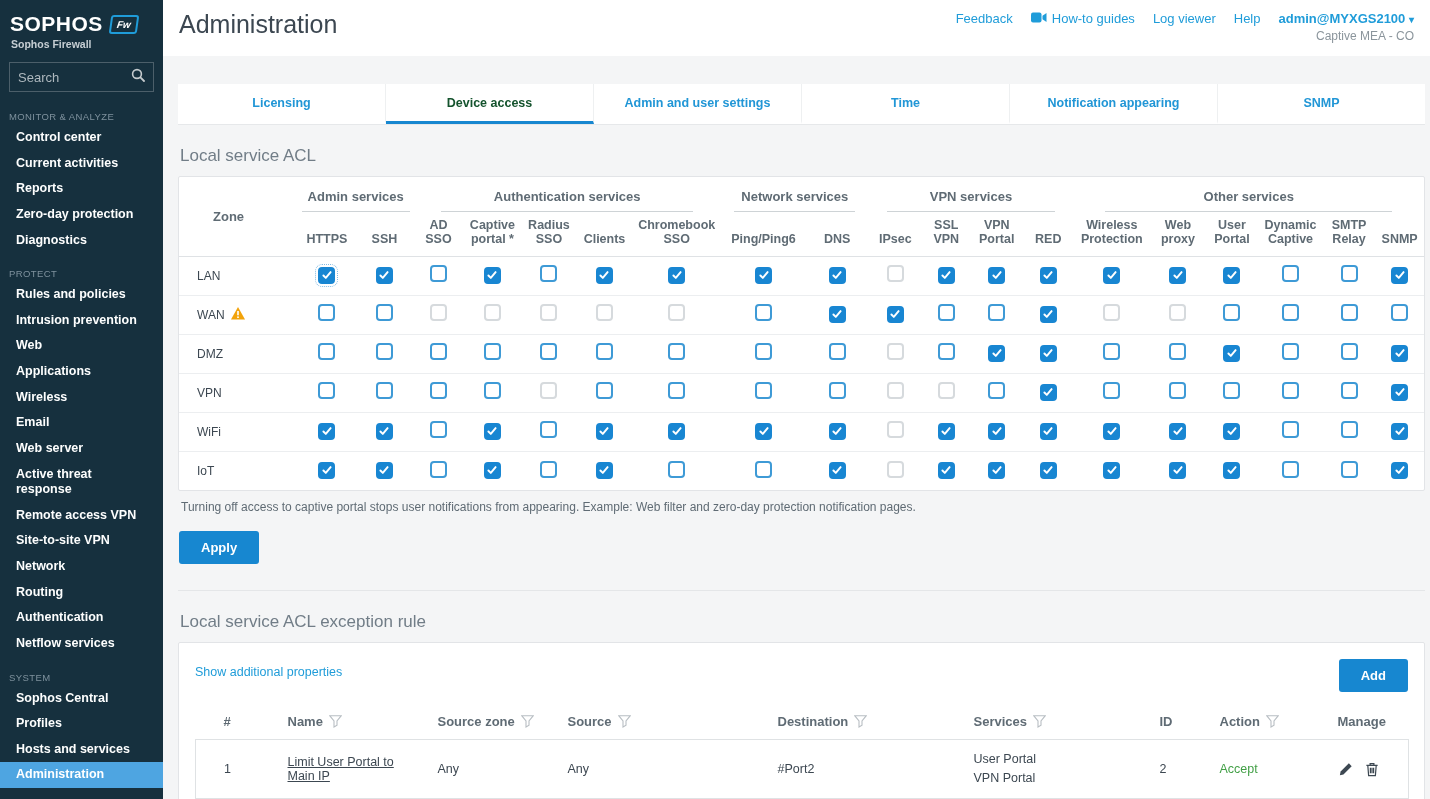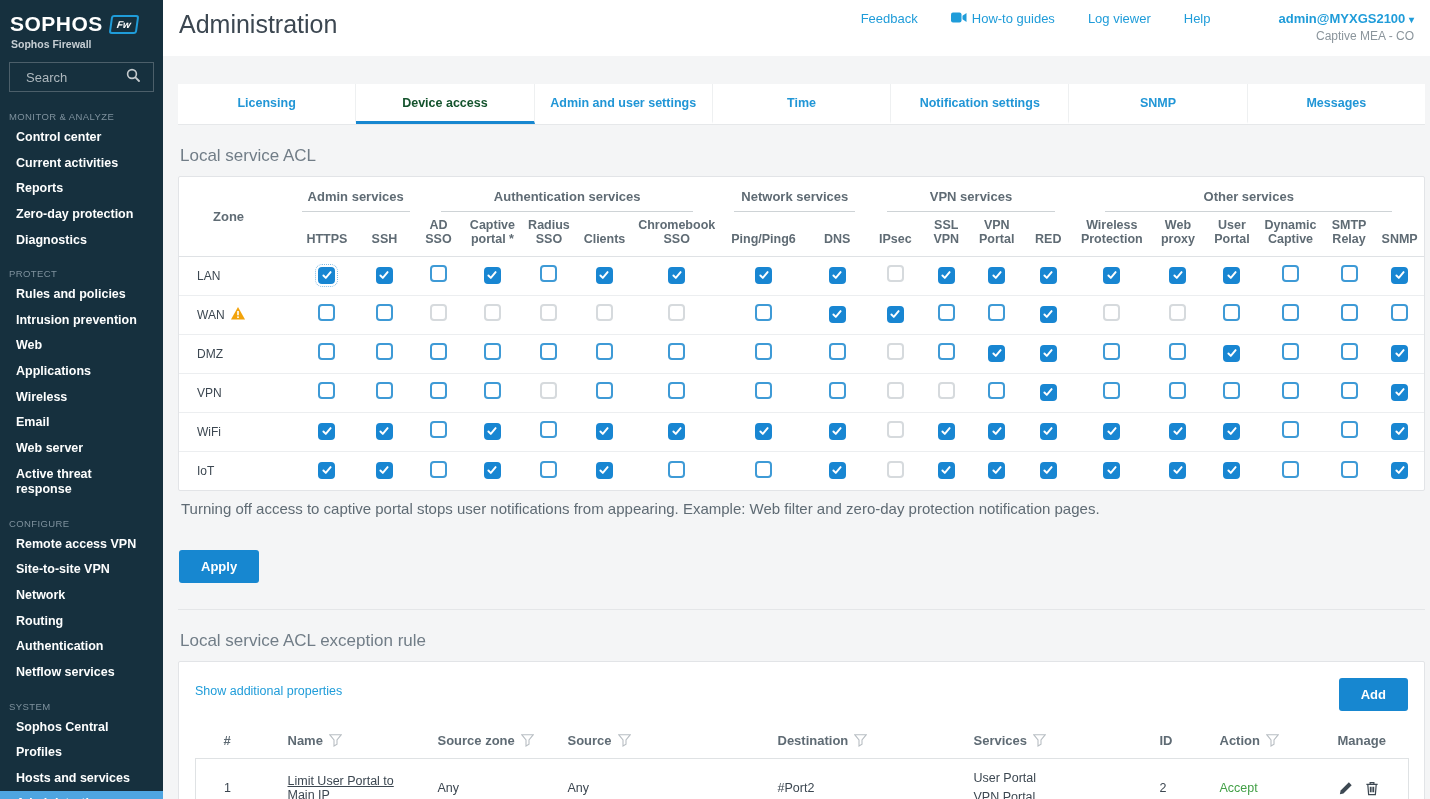--- a/index.html
+++ b/index.html
@@ -8,36 +8,36 @@
   .app { display:flex; width:1430px; height:799px; }
 
   
   .sidebar { width:163px; background:#16303e; color:#e9eef1; flex-shrink:0; overflow:hidden; }
   .logo-row { display:flex; align-items:center; padding:12px 10px 0 10px; gap:7px; }
   .logo-text { font-size:21px; font-weight:700; letter-spacing:.5px; color:#fff; }
   .logo-badge { border:2px solid #1f9cd9; color:#fff; font-size:10px; font-style:italic; font-weight:700;
                 padding:2px 5px; border-radius:3px; transform:skewX(-8deg); }
   .logo-sub { font-size:10.5px; font-weight:700; color:#c7cfd4; padding:2px 0 0 11px; }
   .search-wrap { margin:12px 9px 4px 9px; border:1px solid #4c5f6a; border-radius:0; height:30px;
-                 display:flex; align-items:center; padding:0 16px; }
+                 display:flex; align-items:center; padding:0 8px; }
   .search-wrap input { flex:1; background:transparent; border:none; outline:none; color:#d6dde1;
                        font-size:13px; font-family:inherit; width:100px; }
   .search-wrap input::placeholder { color:#aeb8be; }
   .nav-section-label { font-size:9.5px; color:#7e919d; letter-spacing:.4px; padding:15px 10px 3px 9px; }
   .nav-item { font-size:12.5px; font-weight:700; color:#fdfefe; padding:5px 17px 5px 16px; cursor:pointer; line-height:1.25; }
   .nav-item.active { background:#4ea5e1; color:#fff; }
 
   
   .main { flex:1; display:flex; flex-direction:column; overflow:hidden; }
   .topbar { background:#fff; height:56px; flex-shrink:0; display:flex; justify-content:space-between; padding:0 16px; }
   .page-title { font-size:25px; color:#3c4751; padding-top:10px; }
   .top-right { text-align:right; padding-top:11px; }
-  .top-links { display:flex; align-items:center; gap:33px; justify-content:flex-end;text-align:right; }
+  .top-links { display:flex; align-items:center; gap:18px; justify-content:flex-end;text-align:right; }
   .top-link { color:#1f9cd9; font-size:13px; cursor:pointer; display:flex; align-items:center; gap:5px; }
-  .user-link { color:#1f9cd9; font-size:13px; font-weight:700; cursor:pointer;margin-left:35px; }
+  .user-link { color:#1f9cd9; font-size:13px; font-weight:700; cursor:pointer; }
   .caret { font-size:10px; color:#1f9cd9; }
   .org-name { font-size:12px; color:#8b959c; margin-top:3px; }
 
   .scroll-area { padding:28px 5px 0 15px; }
 
   
   .tabs { display:flex; background:#fff; border-bottom:1px solid #e6e8ea; }
   .tab { flex:1; text-align:center; padding:12px 4px 11px; font-size:12.5px; font-weight:700; color:#2196d6;
          border-right:1px solid #eef0f1; cursor:pointer; border-bottom:3px solid transparent; }
   .tab:last-child { border-right:none; }
@@ -58,21 +58,21 @@
   td.zone-cell { text-align:left !important; padding-left:18px; font-size:12px; color:#3c4751; }
   .zone-cell-inner { display:flex; align-items:center; gap:6px; }
   .cb { width:17px; height:17px; border-radius:4px; display:inline-flex; align-items:center; justify-content:center;
         margin:0 auto; cursor:pointer; }
   .cb.checked { background:#1886d2; border:2px solid #1886d2; }
   .cb.unchecked { background:#fff; border:2px solid #3e9ad6; }
   .cb.disabled { background:#fff; border:2px solid #d6dadd; cursor:default; }
   .cb.focus { outline:1px dotted #85bce4; outline-offset:2px; }
   .cb svg { display:block; }
 
-  .acl-note { font-size:15px; color:#5f6b74; margin:9px 0 16px 3px; }
+  .acl-note { font-size:12px; color:#5f6b74; margin:9px 0 0 3px; }
   .btn { display:inline-block; background:#1787d0; color:#fff; font-size:13px; font-weight:700;
          border:none; border-radius:3px; padding:9px 22px; cursor:pointer; font-family:inherit; }
   .apply-btn { margin:17px 0 0 1px; }
 
   .divider { border:none; border-top:1px solid #e4e6e8; margin:26px 0 0; }
 
   
   .exc-card { margin-top:10px; padding:16px 16px 30px; }
   .exc-top { display:flex; justify-content:space-between; align-items:flex-start;gap:46px; }
   .blue-link { color:#1f9cd9; font-size:12.5px; cursor:pointer; padding-top:6px; }
@@ -119,21 +119,20 @@
         <div class="nav-item">Diagnostics</div>
         <div class="nav-section-label">PROTECT</div>
         <div class="nav-item">Rules and policies</div>
         <div class="nav-item">Intrusion prevention</div>
         <div class="nav-item">Web</div>
         <div class="nav-item">Applications</div>
         <div class="nav-item">Wireless</div>
         <div class="nav-item">Email</div>
         <div class="nav-item">Web server</div>
         <div class="nav-item">Active threat response</div>
-        <div class="nav-section-label">CONFIGURE</div>
         <div class="nav-item">Remote access VPN</div>
         <div class="nav-item">Site-to-site VPN</div>
         <div class="nav-item">Network</div>
         <div class="nav-item">Routing</div>
         <div class="nav-item">Authentication</div>
         <div class="nav-item">Netflow services</div>
         <div class="nav-section-label">SYSTEM</div>
         <div class="nav-item">Sophos Central</div>
         <div class="nav-item">Profiles</div>
         <div class="nav-item">Hosts and services</div>
@@ -171,23 +170,22 @@
       </div>
     </div>
 
     <div class="scroll-area">
 
       <div class="tabs" id="tabs">
           <div class="tab">Licensing</div>
           <div class="tab active">Device access</div>
           <div class="tab">Admin and user settings</div>
           <div class="tab">Time</div>
-          <div class="tab">Notification settings</div>
+          <div class="tab">Notification appearing</div>
           <div class="tab">SNMP</div>
-          <div class="tab">Messages</div>
         </div>
 
       <div class="section-title">Local service ACL</div>
 
       <div class="card">
         <table class="acl" id="acl-table">
             <colgroup>
               <col style="width: 118px;">
               <col style="width: 57px;">
               <col style="width: 57px;">

